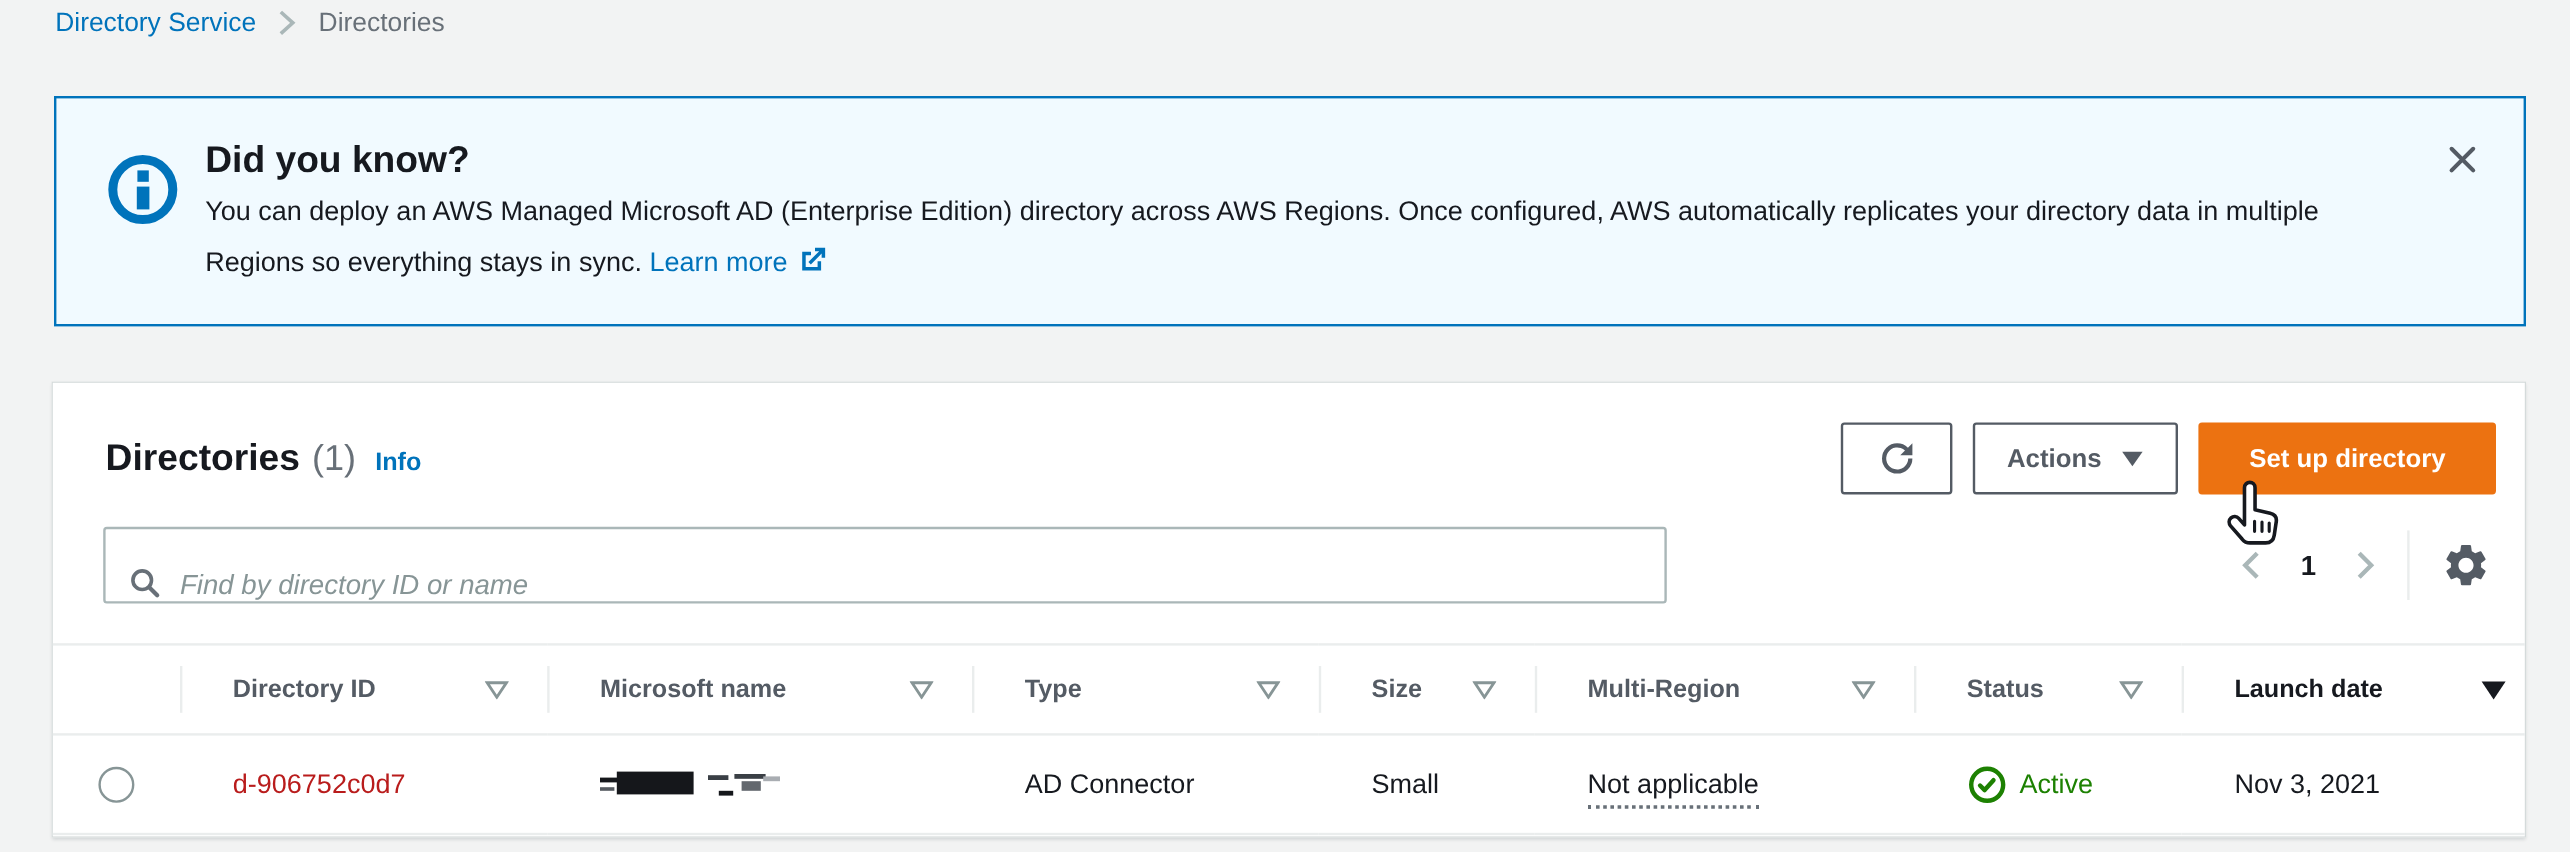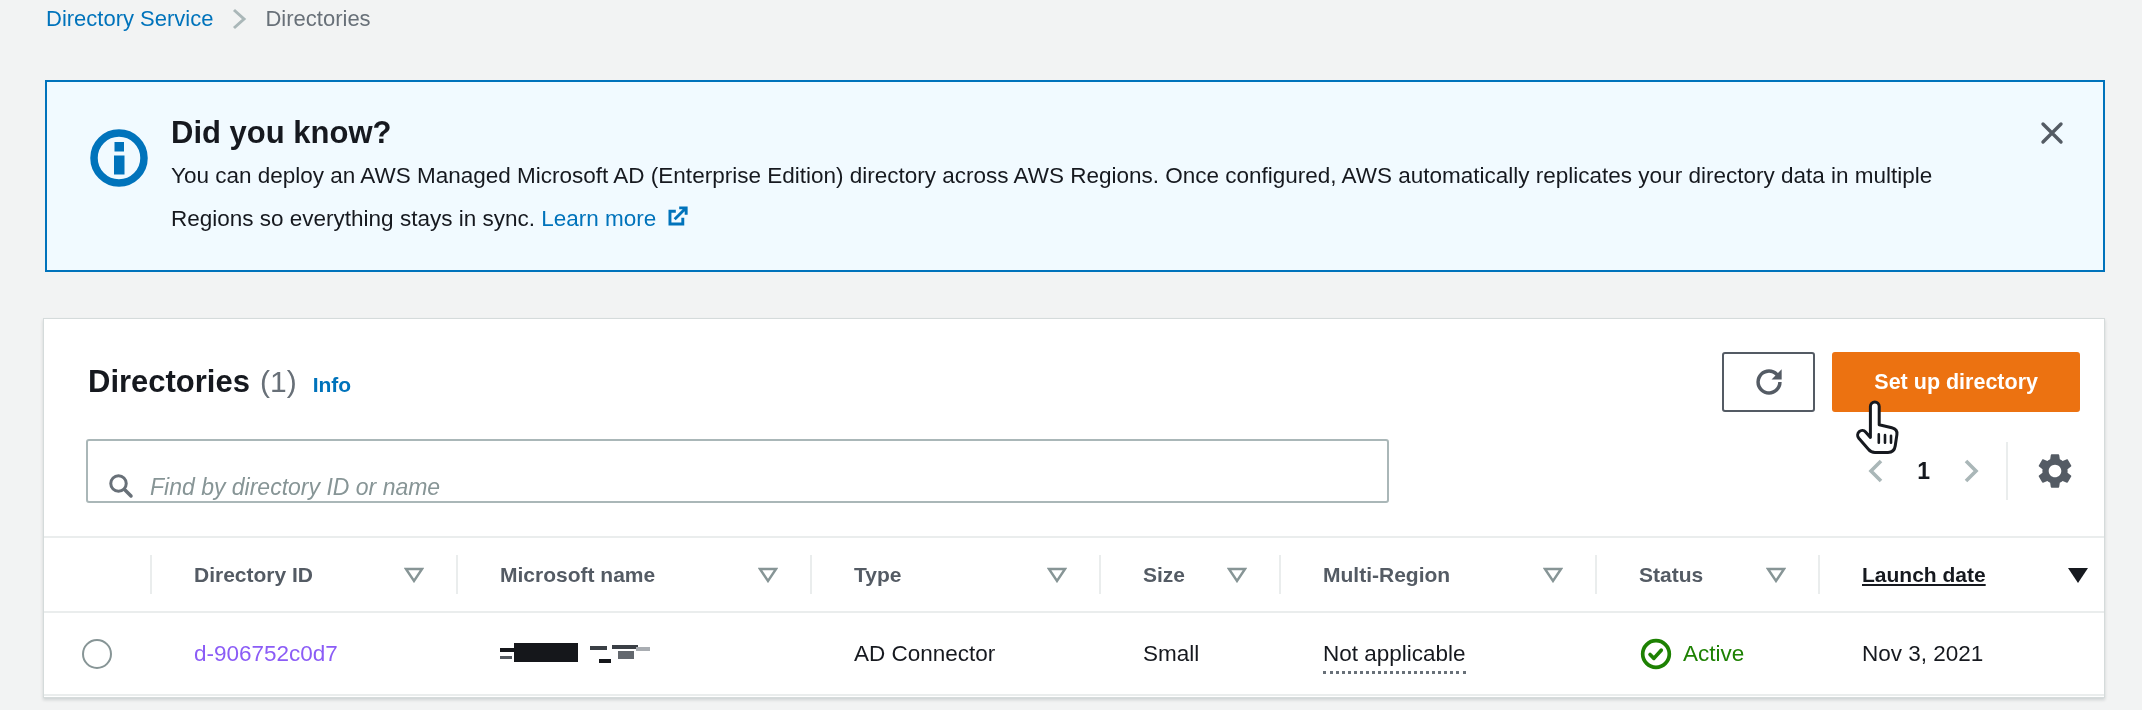--- a/index.html
+++ b/index.html
@@ -66,30 +66,30 @@
   .pg-btn { background:none; border:none; cursor:pointer; line-height:0; padding:8px; }
   .pg-num { font-size:23px; font-weight:700; color:#16191f; padding:0 20px; cursor:pointer; }
   .pg-divider { width:2px; height:58px; background:#eaeded; margin:0 18px 0 14px; }
 
   
   table.tbl { width:100%; border-collapse:collapse; margin-top:33px; table-layout:fixed; }
   thead tr { height:75px; border-top:2px solid #eaeded; border-bottom:2px solid #eaeded; }
   tbody tr { height:83px; border-bottom:2px solid #eaeded; }
   th { position:relative; text-align:center; font-size:21px; font-weight:700; color:#545b64; cursor:pointer; }
   th .th-inner { display:flex; align-items:center; justify-content:space-between; padding:0 32px 0 44px; }
-  th.last .th-inner { padding-right:14px;text-decoration:underline; }
+  th.last .th-inner { padding-right:14px; }
   th + th::before { content:""; position:absolute; left:0; top:17px; bottom:17px; width:2px; background:#eaeded; }
   th.sorted { color:#16191f; }
   td { font-size:22.5px; color:#16191f; padding-left:44px; }
   td.sel, th.sel { padding:0; text-align:center; }
   .radio {
     display:inline-block; width:30px; height:30px; border-radius:50%;
     border:2.5px solid #879596; background:#fff; cursor:pointer; vertical-align:middle;
   }
-  .id-link { color:#8b5cf6; font-size:22.5px; }
+  .id-link { color:#b91c1c; font-size:22.5px; }
   .dotted-term { border-bottom:3px dotted #687078; padding-bottom:5px; cursor:help; }
   .status-cell { display:flex; align-items:center; gap:10px; color:#1d8102; }
 
   
   .redacted { position:relative; width:152px; height:34px; }
   .redacted i { position:absolute; background:#15171b; }
   .redacted .b1 { left:0;   top:11px; width:15px; height:4px; }
   .redacted .b2 { left:0;   top:19px; width:12px; height:3px; background:#555a60; }
   .redacted .b3 { left:14px; top:6px;  width:64px; height:19px; }
   .redacted .b4 { left:90px; top:9px;  width:17px; height:4px; background:#3a3f45; }
@@ -142,20 +142,26 @@
   <div class="card-head">
     <div class="title-group">
       <span class="panel-title">Directories</span>
       <span class="panel-count">(1)</span>
       <a class="info-link">Info</a>
     </div>
     <div class="btn-group">
       <button class="btn refresh-btn">
         <svg width="38" height="38" viewBox="0 0 24 24">
             <path d="M17.65 6.35A7.96 7.96 0 0 0 12 4a8 8 0 1 0 8 8h-2.2a5.8 5.8 0 1 1-1.7-4.1L13.6 10.4 H20 V4 l-2.35 2.35z" fill="#545b64"></path>
+          </svg>
+      </button>
+      <button class="btn actions-btn">
+        <span>Actions</span>
+        <svg width="20" height="15" viewBox="0 0 20 15">
+            <path d="M1.5 1.5 h17 L10 13.5 Z" fill="#545b64"></path>
           </svg>
       </button>
       <button class="btn primary-btn">Set up directory</button>
     </div>
   </div>
 
   <div class="search-row">
     <div class="search-box">
       <svg width="30" height="30" viewBox="0 0 24 24">
           <circle cx="10" cy="10" r="6.2" fill="none" stroke="#687078" stroke-width="2.4"></circle>

